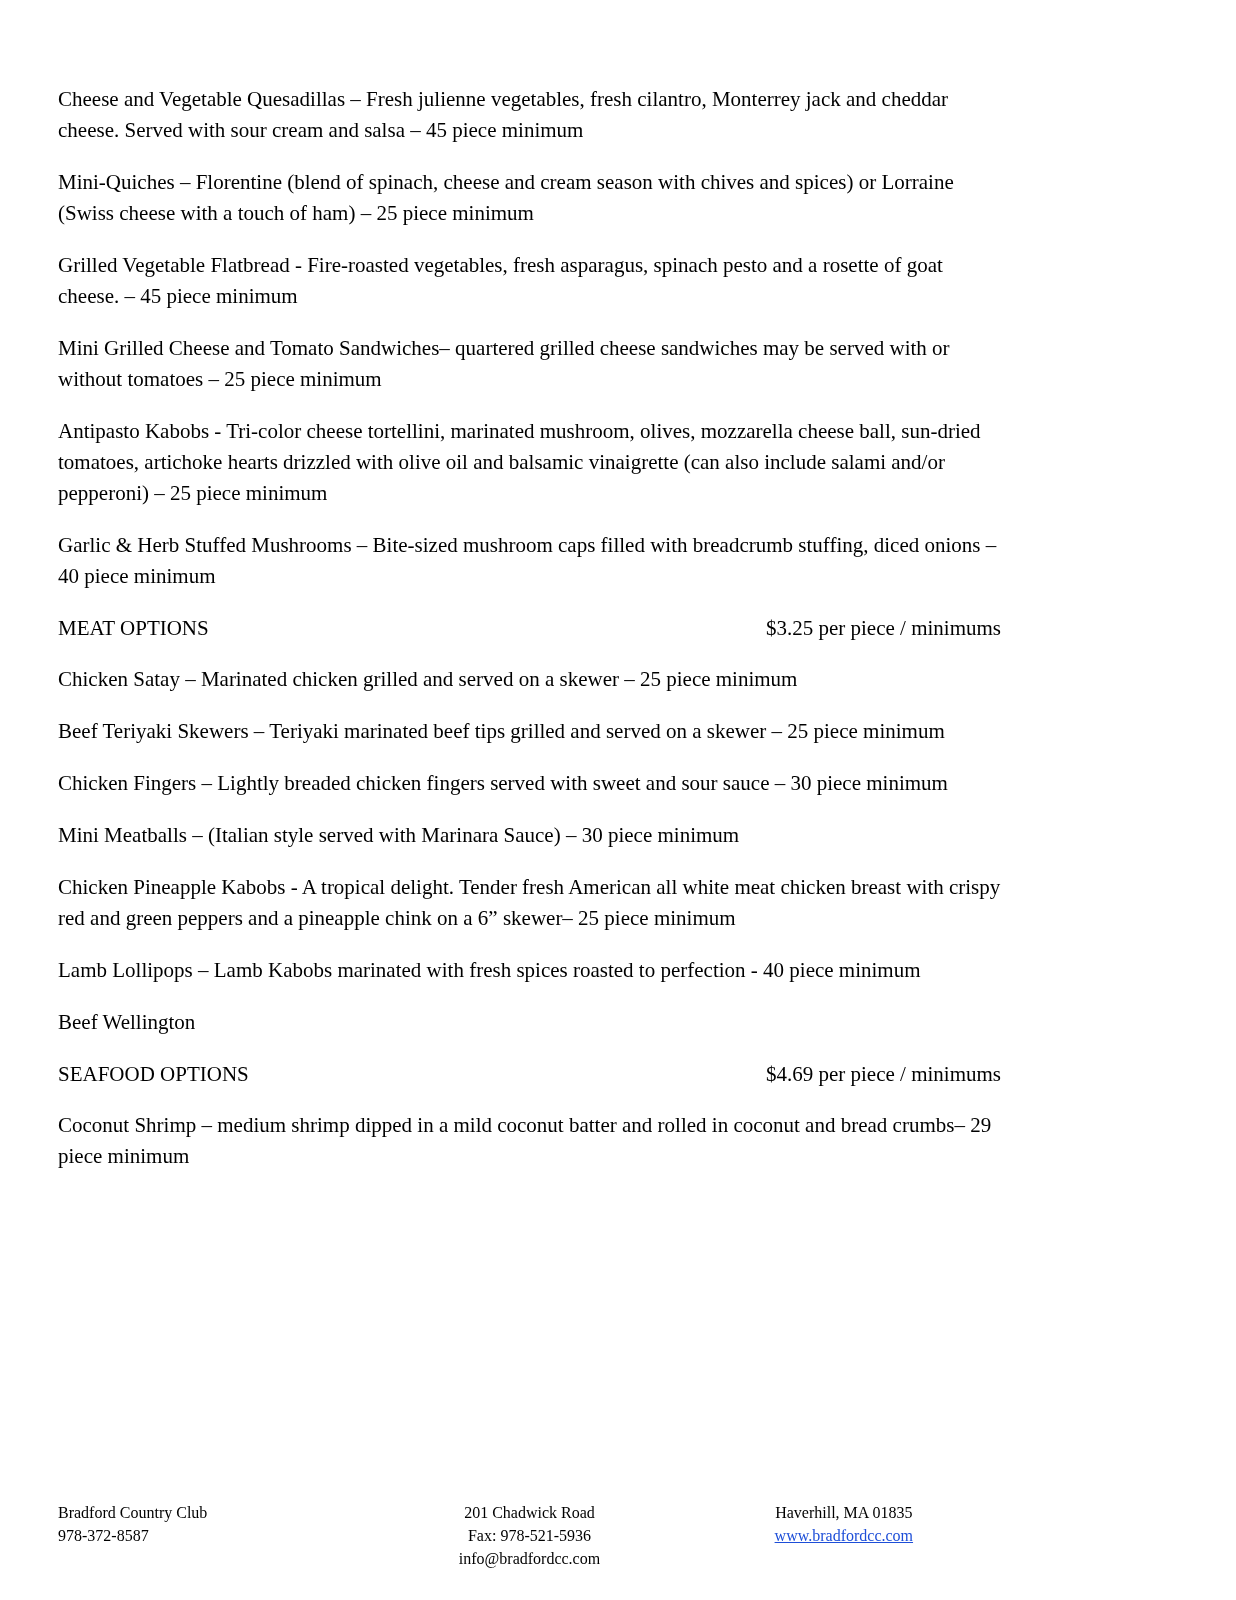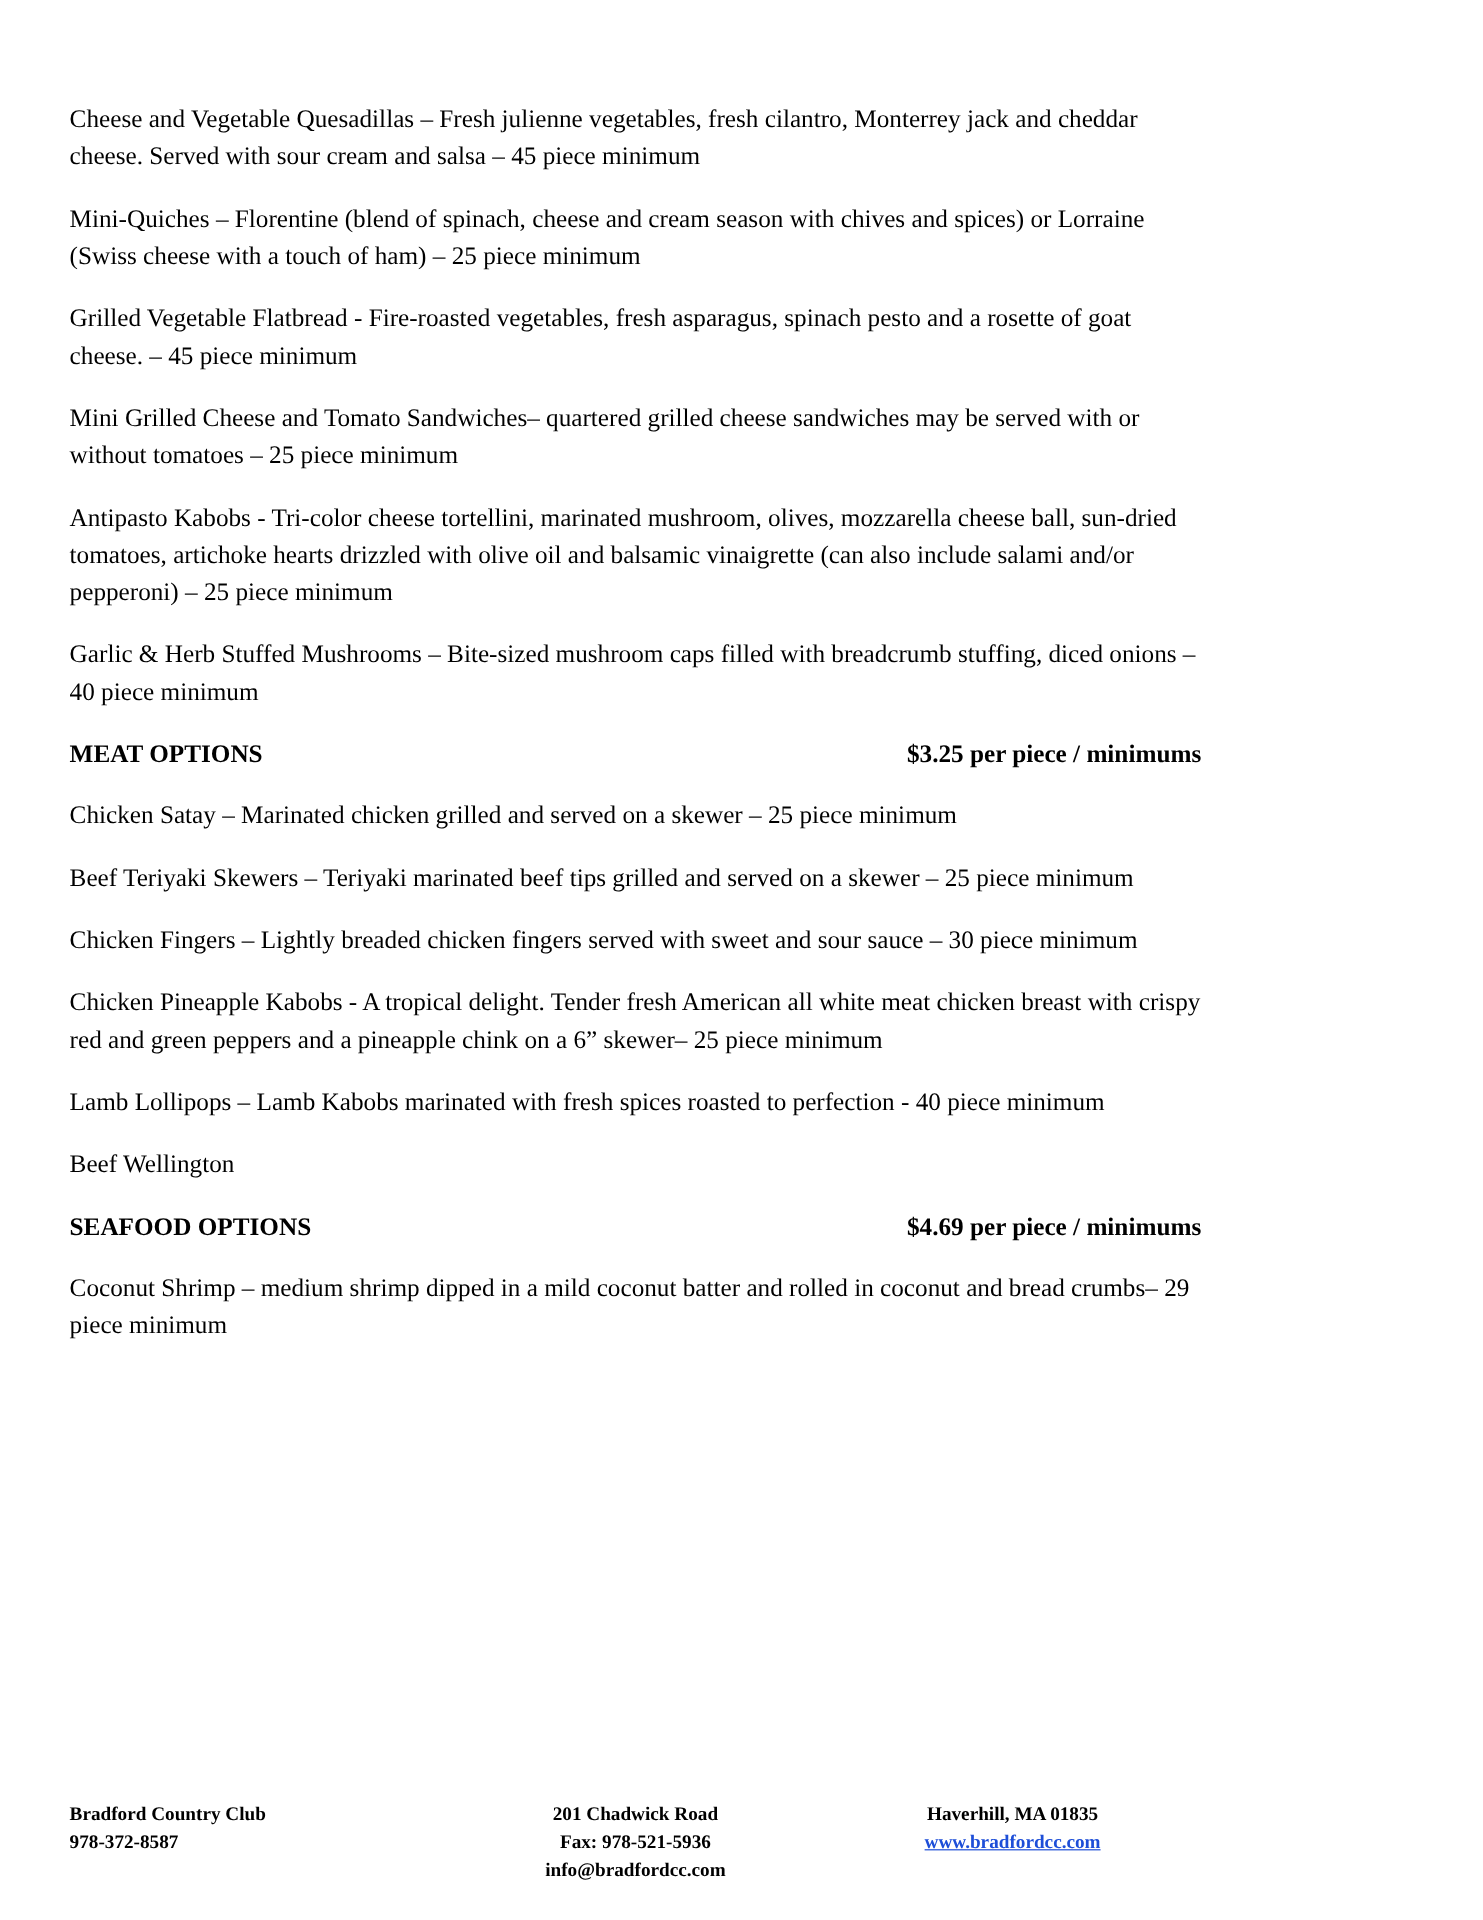--- a/index.html
+++ b/index.html
@@ -31,36 +31,35 @@
     font-size: 21px;
     line-height: 31px;
     margin: 0 0 21px 0;
   }
   .section-heading {
     display: flex;
     justify-content: space-between;
     align-items: baseline;
     font-size: 21px;
     line-height: 31px;
-    font-weight: bold;
+    font-weight: normal;
     margin: 0 0 20px 0;
   }
   .section-heading .price {
     text-align: right;
   }
   .footer {
     width: 943px;
     display: flex;
     font-size: 16px;
     line-height: 23px;
     margin-top: 24px;
   }
   .footer .col {
     flex: 1 1 0;
-    font-weight: bold;
   }
   .footer .col-left   { text-align: left; }
   .footer .col-center { text-align: center; }
   .footer .col-right  { text-align: center; }
   a.site-link {
     text-decoration: underline;
   }
 </style>
 </head>
 <body>
@@ -76,20 +75,21 @@
     <p class="item">Garlic &amp; Herb Stuffed Mushrooms – Bite-sized mushroom caps filled with breadcrumb stuffing, diced onions – 40 piece minimum</p>
 
     <div class="section-heading">
       <span class="title">MEAT OPTIONS</span>
       <span class="price">$3.25 per piece / minimums</span>
     </div>
 
     <p class="item">Chicken Satay – Marinated chicken grilled and served on a skewer – 25 piece minimum</p>
     <p class="item">Beef Teriyaki Skewers – Teriyaki marinated beef tips grilled and served on a skewer – 25 piece minimum</p>
     <p class="item">Chicken Fingers – Lightly breaded chicken fingers served with sweet and sour sauce – 30 piece minimum</p>
+    <p class="item">Mini Meatballs – (Italian style served with Marinara Sauce) – 30 piece minimum</p>
     <p class="item">Chicken Pineapple Kabobs - A tropical delight. Tender fresh American all white meat chicken breast with crispy red and green peppers and a pineapple chink on a 6” skewer– 25 piece minimum</p>
     <p class="item">Lamb Lollipops – Lamb Kabobs marinated with fresh spices roasted to perfection - 40 piece minimum</p>
     <p class="item">Beef Wellington</p>
 
     <div class="section-heading">
       <span class="title">SEAFOOD OPTIONS</span>
       <span class="price">$4.69 per piece / minimums</span>
     </div>
 
     <p class="item">Coconut Shrimp – medium shrimp dipped in a mild coconut batter and rolled in coconut and bread crumbs– 29 piece minimum</p>

